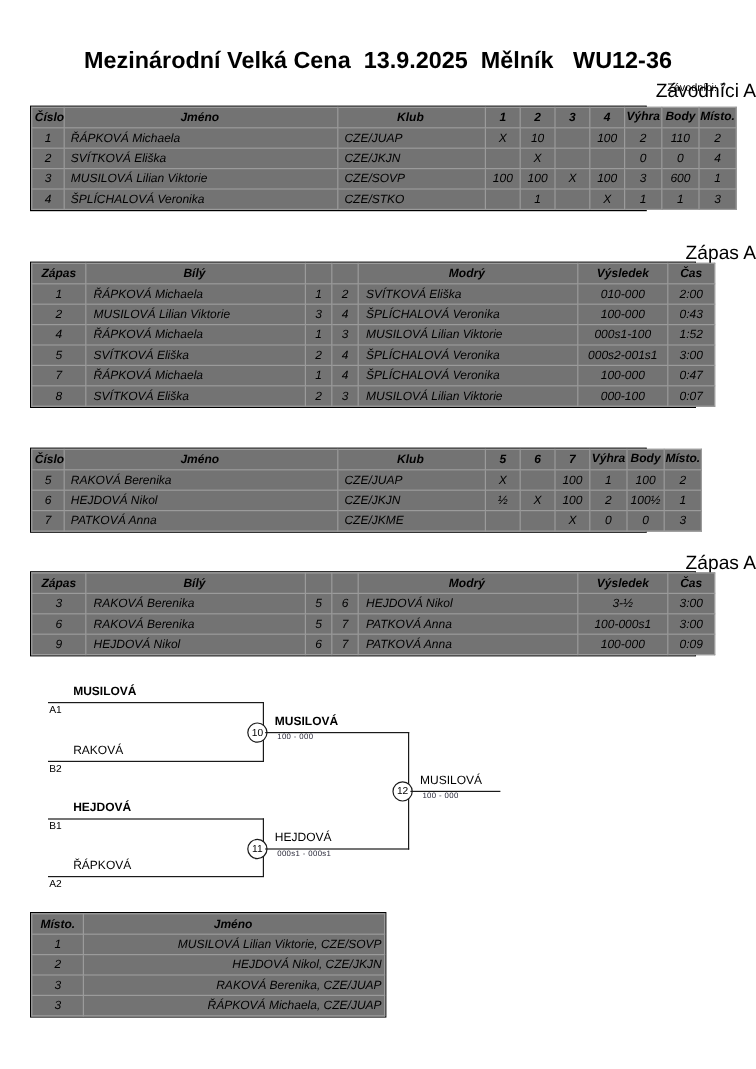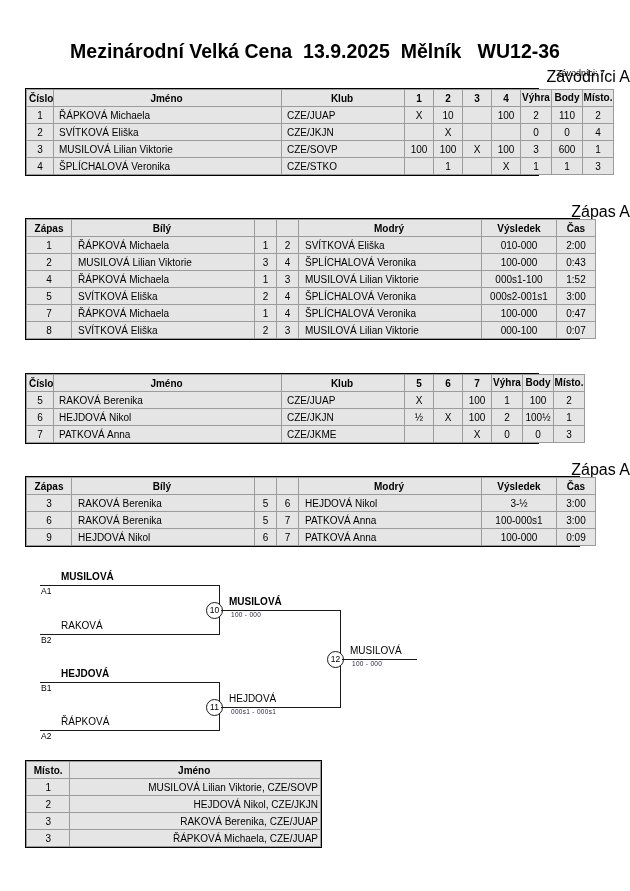--- a/index.html
+++ b/index.html
@@ -45,21 +45,22 @@
     top: 68px;
     font-size: 9px;
     font-weight: normal;
   }
 
   
   table.rep {
     border-collapse: collapse;
     table-layout: fixed;
     font-size: 10px;
-    background: #e5e5e5;
+    background: #737373;
+    font-style: italic;
   }
   table.rep td, table.rep th {
     border: 1px solid #9b9b9b;
     padding: 0 2px;
     height: 16px;
     line-height: 15px;
     overflow: visible;
     white-space: nowrap;
     font-weight: normal;
     text-align: center;

